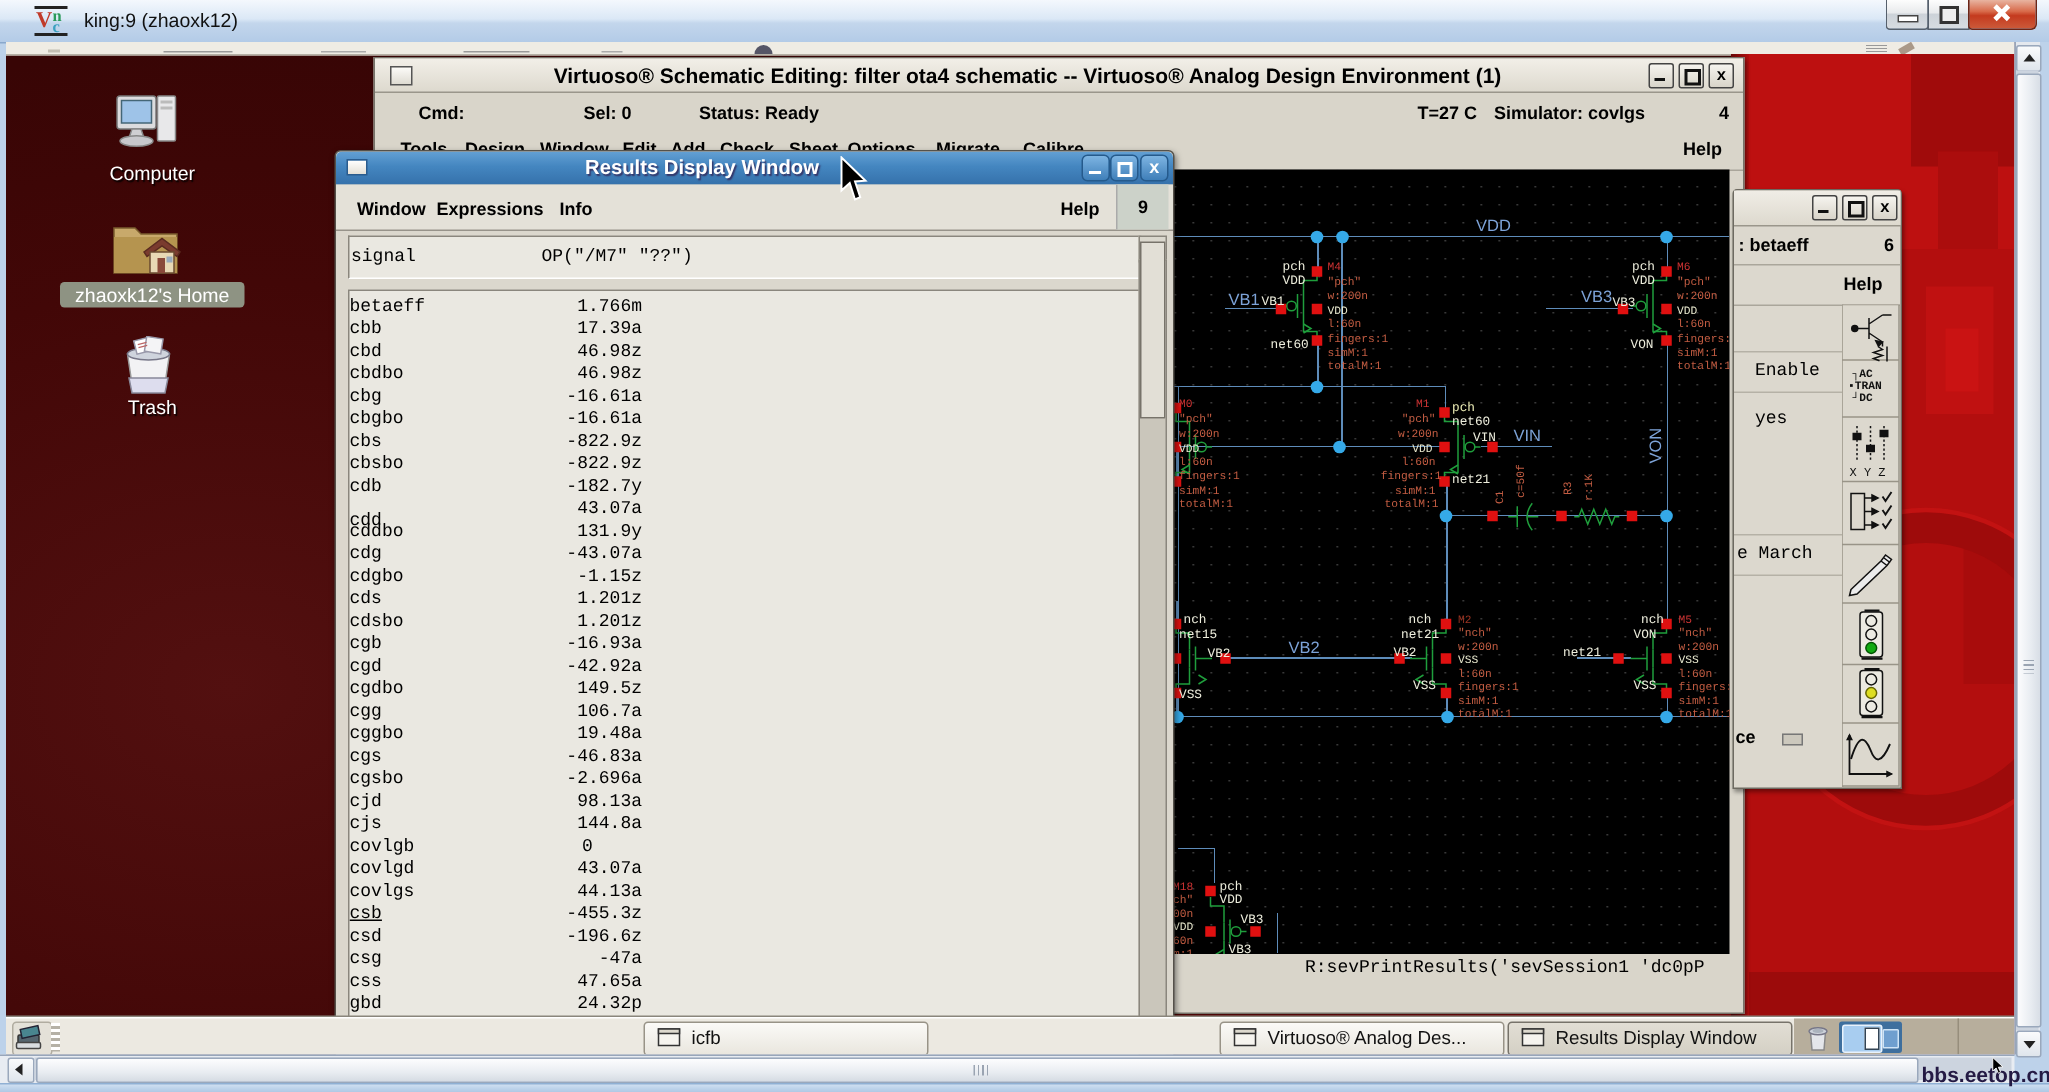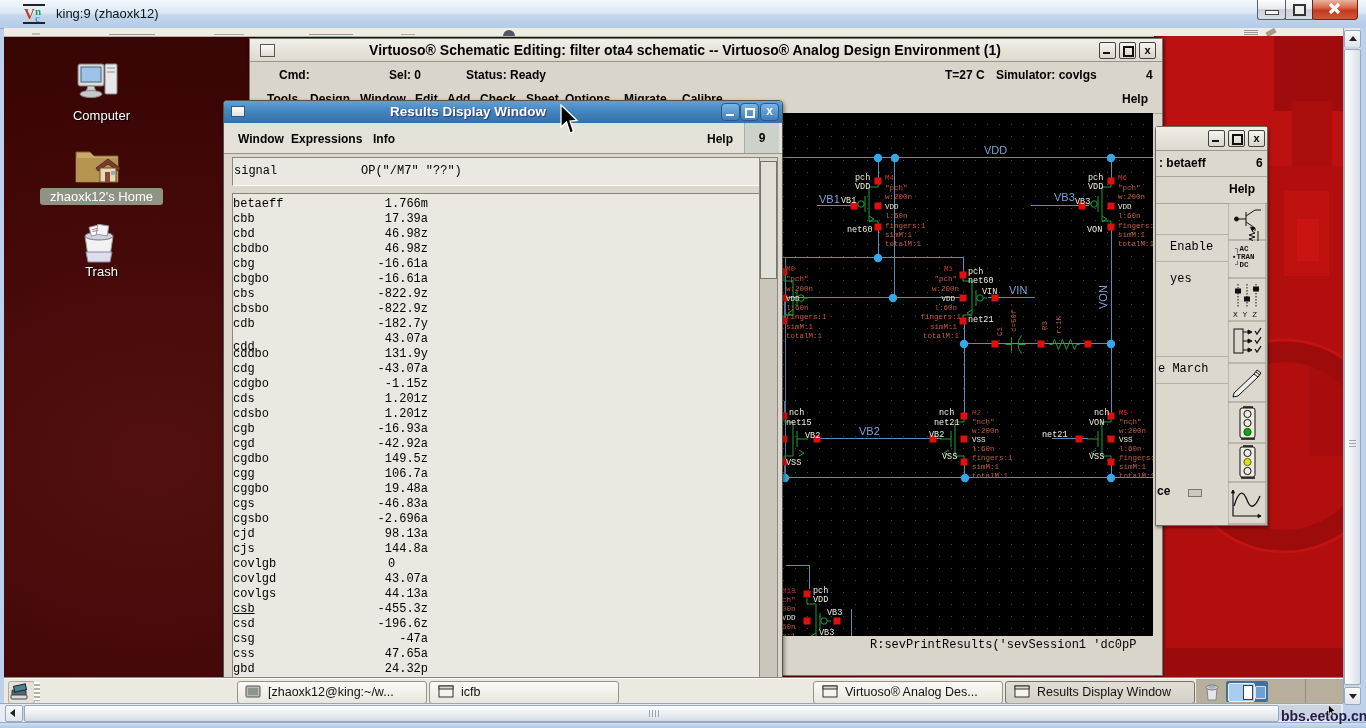--- a/index.html
+++ b/index.html
@@ -579,27 +579,20 @@
 
     <div class="abs" style="left:4px;top:2px;width:25px;height:21px;border:1px solid #b0aca0;border-radius:3px;background:#e4e1d8;">
       <svg width="23" height="19" viewBox="0 0 23 19">
           <rect x="3" y="8" width="14" height="7" rx="1" fill="#55656f" stroke="#333"></rect>
           <rect x="5" y="3" width="12" height="6" fill="#49858f" stroke="#223" transform="rotate(-12 11 6)"></rect>
           <rect x="2" y="13" width="16" height="4" rx="1" fill="#d8dce0" stroke="#444"></rect>
         </svg>
     </div>
     <div class="abs" style="left:30px;top:3px;width:6px;height:19px;background:repeating-linear-gradient(#fff 0 2px,#b5b1a6 2px 4px);"></div>
 
-    <div class="abs" style="left:233px;top:2px;width:188px;height:21px;border:1px solid #989387;border-radius:3px;background:linear-gradient(#fbfaf7,#e9e6de);">
-      <svg class="abs" style="left:7px;top:3px;" width="16" height="14" viewBox="0 0 16 14">
-          <rect x="1" y="1" width="14" height="11" rx="1" fill="#b9bdb9" stroke="#555"></rect>
-          <rect x="3" y="3" width="10" height="7" fill="#8e958e"></rect>
-        </svg>
-      <span class="abs" style="left:30px;top:3px;">[zhaoxk12@king:~/w...</span>
-    </div>
     <div class="abs" style="left:425px;top:2px;width:188px;height:21px;border:1px solid #989387;border-radius:3px;background:linear-gradient(#fbfaf7,#e9e6de);">
       <svg class="abs" style="left:8px;top:3px;" width="16" height="14" viewBox="0 0 16 14">
           <rect x="1" y="1" width="14" height="11" fill="#f6f4ef" stroke="#333"></rect>
           <rect x="1" y="1" width="14" height="3" fill="#ddd9ce" stroke="#333"></rect>
         </svg>
       <span class="abs" style="left:31px;top:3px;">icfb</span>
     </div>
     <div class="abs" style="left:809px;top:2px;width:188px;height:21px;border:1px solid #989387;border-radius:3px;background:linear-gradient(#fbfaf7,#e9e6de);">
       <svg class="abs" style="left:8px;top:3px;" width="16" height="14" viewBox="0 0 16 14">
           <rect x="1" y="1" width="14" height="11" fill="#f6f4ef" stroke="#333"></rect>

